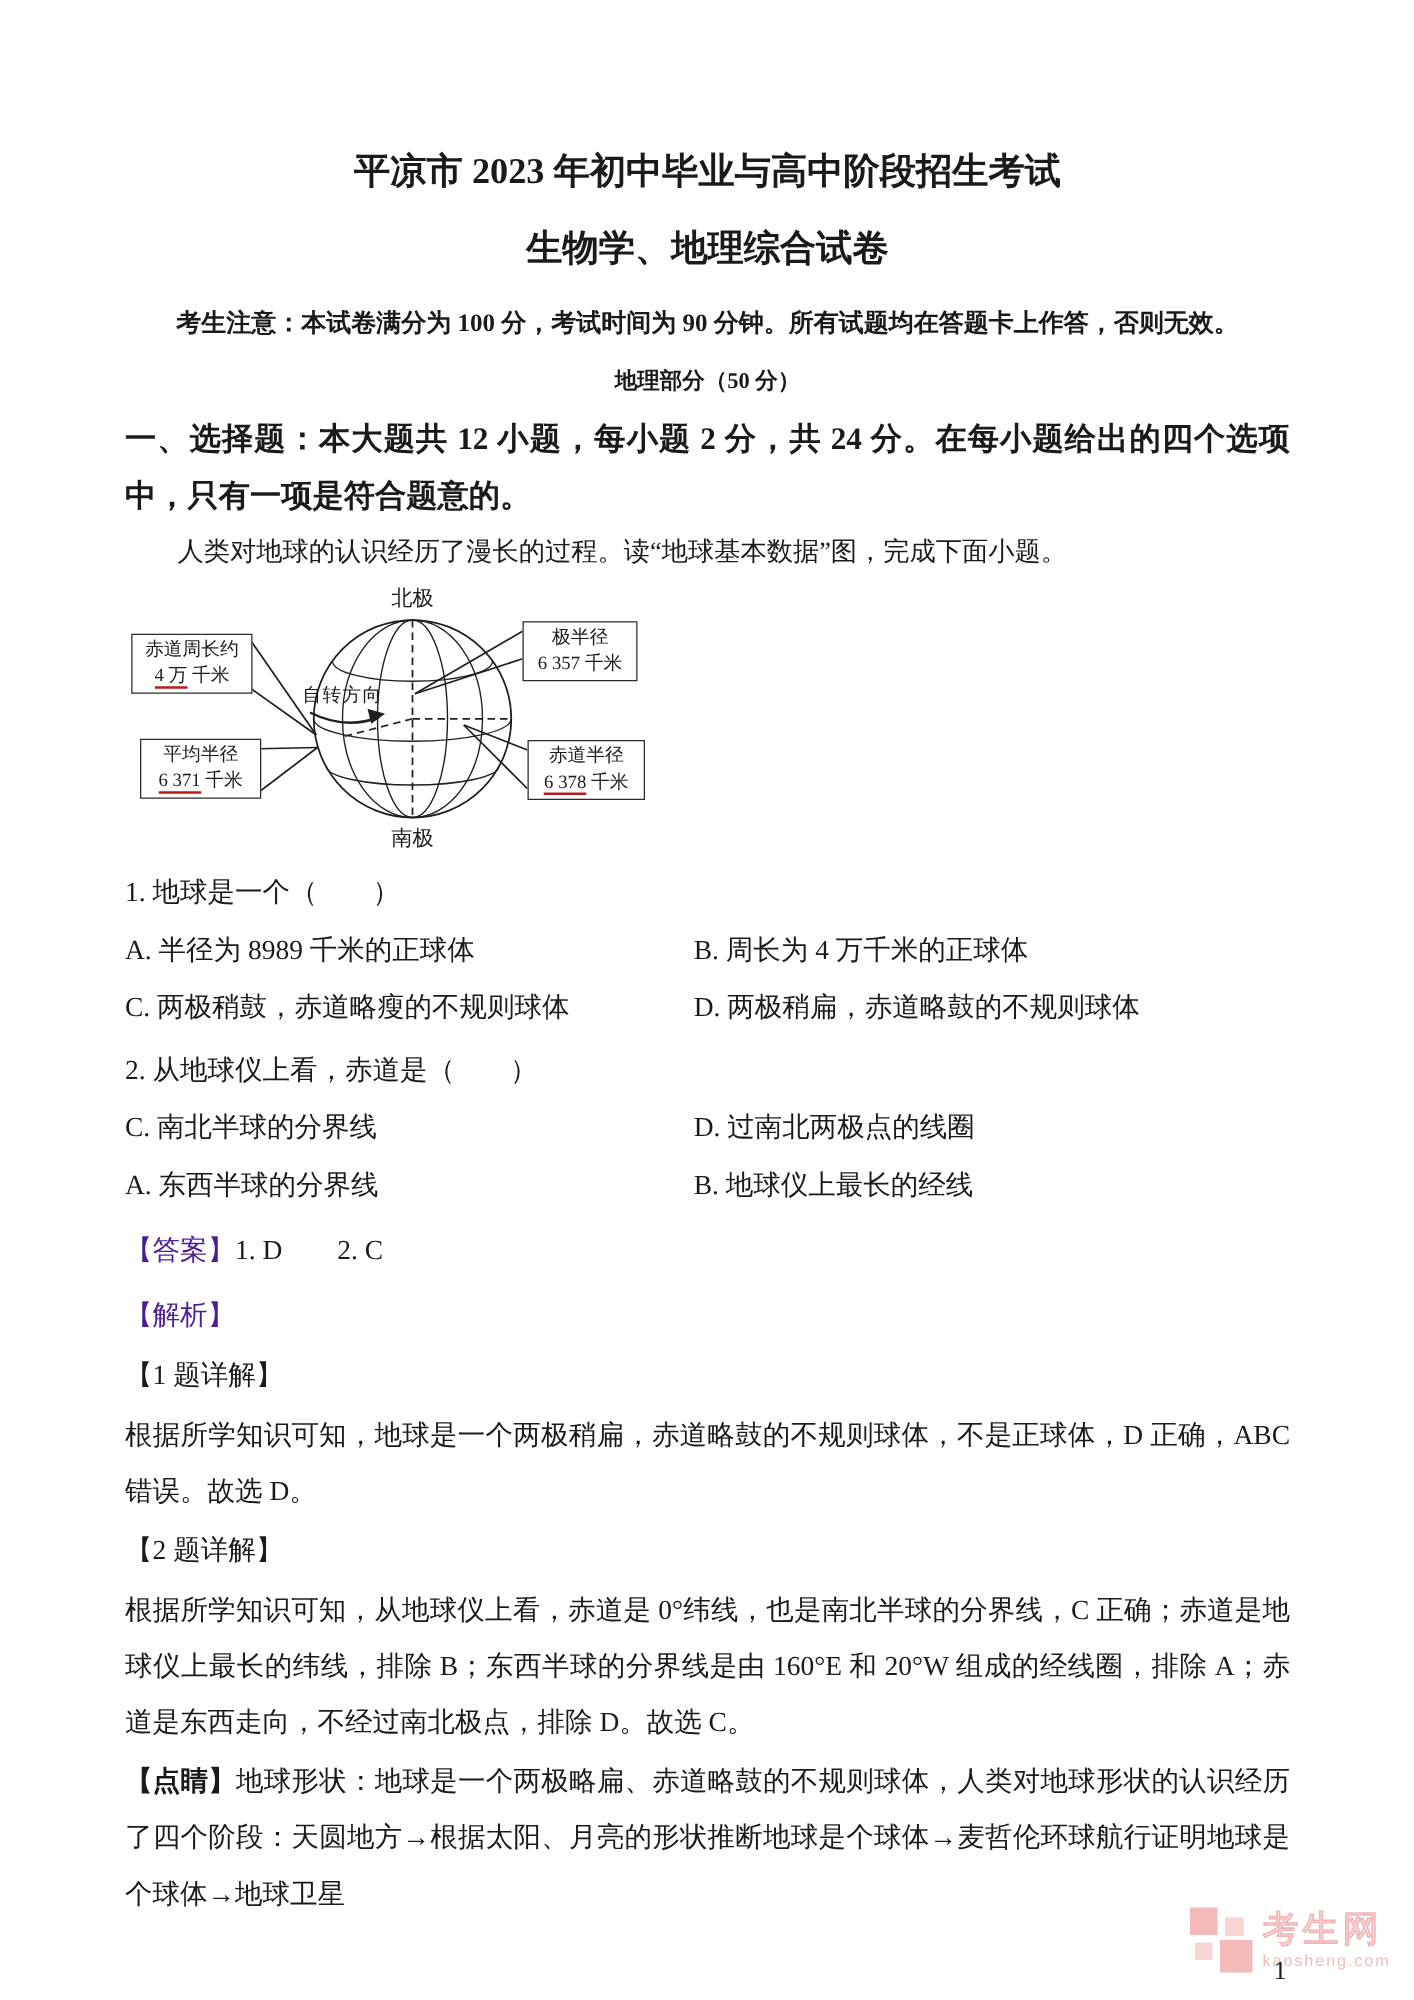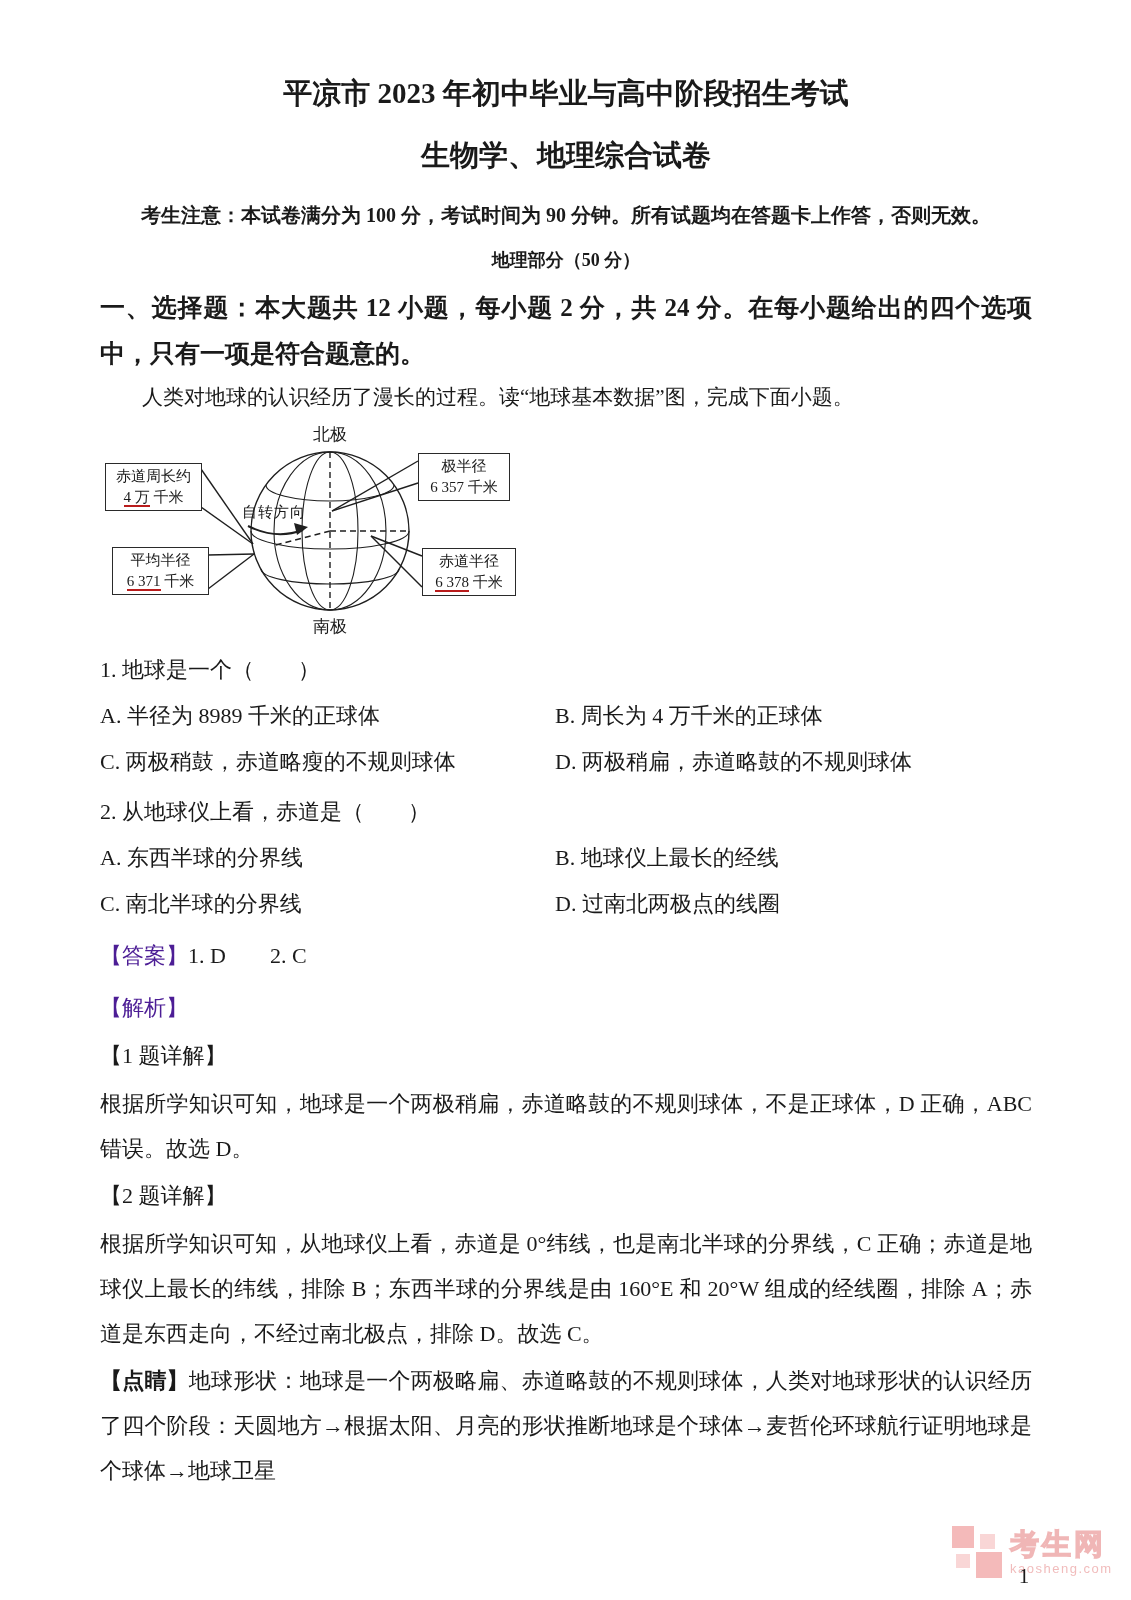--- a/index.html
+++ b/index.html
@@ -2,21 +2,21 @@
 <html><head>
 <meta charset="utf-8">
 <style>
   * { margin:0; padding:0; box-sizing:border-box; }
   html,body { background:#ffffff; }
   body { font-family:"Liberation Serif","DejaVu Serif",serif; color:#1a1a1a; }
   .sheet { position:relative; width:1131px; height:1600px; background:#fff; overflow:hidden; }
   .content { position:absolute; left:100px; top:0; width:932px; }
 
   .title { font-size:29px; font-weight:700; text-align:center; line-height:42px; }
-  .title.t1 { margin-top:72px; }
+  .title.t1 { margin-top:116px; }
   .title.t2 { margin-top:20px; }
 
   .notice { margin-top:16px; font-size:20px; font-weight:700; text-align:center; line-height:47px; }
   .section-title { font-size:18px; font-weight:700; text-align:center; line-height:42px; }
   .part-header { margin-top:4px; font-size:25px; font-weight:700; line-height:46px; text-align:justify; }
   .intro { font-size:21px; line-height:32px; text-indent:2em; margin-top:4px; }
 
   
   .figure { position:relative; margin-top:6px; height:224px; }
   .figure svg { position:absolute; left:0; top:0; }
@@ -41,21 +41,21 @@
 
   
   .watermark { position:absolute; left:950px; top:1520px; width:180px; height:64px; display:flex; align-items:center; }
   .wm-logo { position:relative; width:54px; height:56px; flex:0 0 54px; }
   .wm-sq { position:absolute; }
   .wm-sq.q1 { left:2px;  top:2px;  width:22px; height:22px; background:#f4baba; }
   .wm-sq.q2 { left:30px; top:10px; width:15px; height:15px; background:#f9d6d6; }
   .wm-sq.q3 { left:6px;  top:30px; width:14px; height:14px; background:#f9d6d6; }
   .wm-sq.q4 { left:26px; top:28px; width:26px; height:26px; background:#f4baba; }
   .wm-text { margin-left:6px; line-height:1; }
-  .wm-name { font-size:29px; font-weight:700; letter-spacing:3px; color:#fbe4e4; -webkit-text-stroke:1.3px #f0b6b6; }
+  .wm-name { font-size:29px; font-weight:400; letter-spacing:3px; color:#fbe4e4; -webkit-text-stroke:1.3px #f0b6b6; }
   .wm-domain { font-size:13px; color:#f1bcbc; letter-spacing:1.5px; margin-top:3px; font-family:"Liberation Sans","DejaVu Sans",sans-serif; }
   .pagenum { position:absolute; left:1012px; top:1564px; width:24px; text-align:center; font-size:21px; }
 </style>
 </head>
 <body>
 
 <div class="sheet">
   <div class="content">
 
     <div class="title t1">平凉市 2023 年初中毕业与高中阶段招生考试</div>
@@ -128,26 +128,26 @@
       </div>
       <div class="opt-row">
         <div class="opt-a">C. 两极稍鼓，赤道略瘦的不规则球体</div>
         <div class="opt-b">D. 两极稍扁，赤道略鼓的不规则球体</div>
       </div>
     </div>
 
     <div class="qblock">
       <div class="stem">2. 从地球仪上看，赤道是（　　）</div>
       <div class="opt-row">
+        <div class="opt-a">C. 南北半球的分界线</div>
+        <div class="opt-b">D. 过南北两极点的线圈</div>
+      </div>
+      <div class="opt-row">
         <div class="opt-a">A. 东西半球的分界线</div>
         <div class="opt-b">B. 地球仪上最长的经线</div>
-      </div>
-      <div class="opt-row">
-        <div class="opt-a">C. 南北半球的分界线</div>
-        <div class="opt-b">D. 过南北两极点的线圈</div>
       </div>
     </div>
 
     <div class="answer-line">
       <span class="blue">【答案】</span><span>1. D　　2. C</span>
     </div>
 
     <div class="answer-line">
       <span class="blue">【解析】</span>
     </div>

